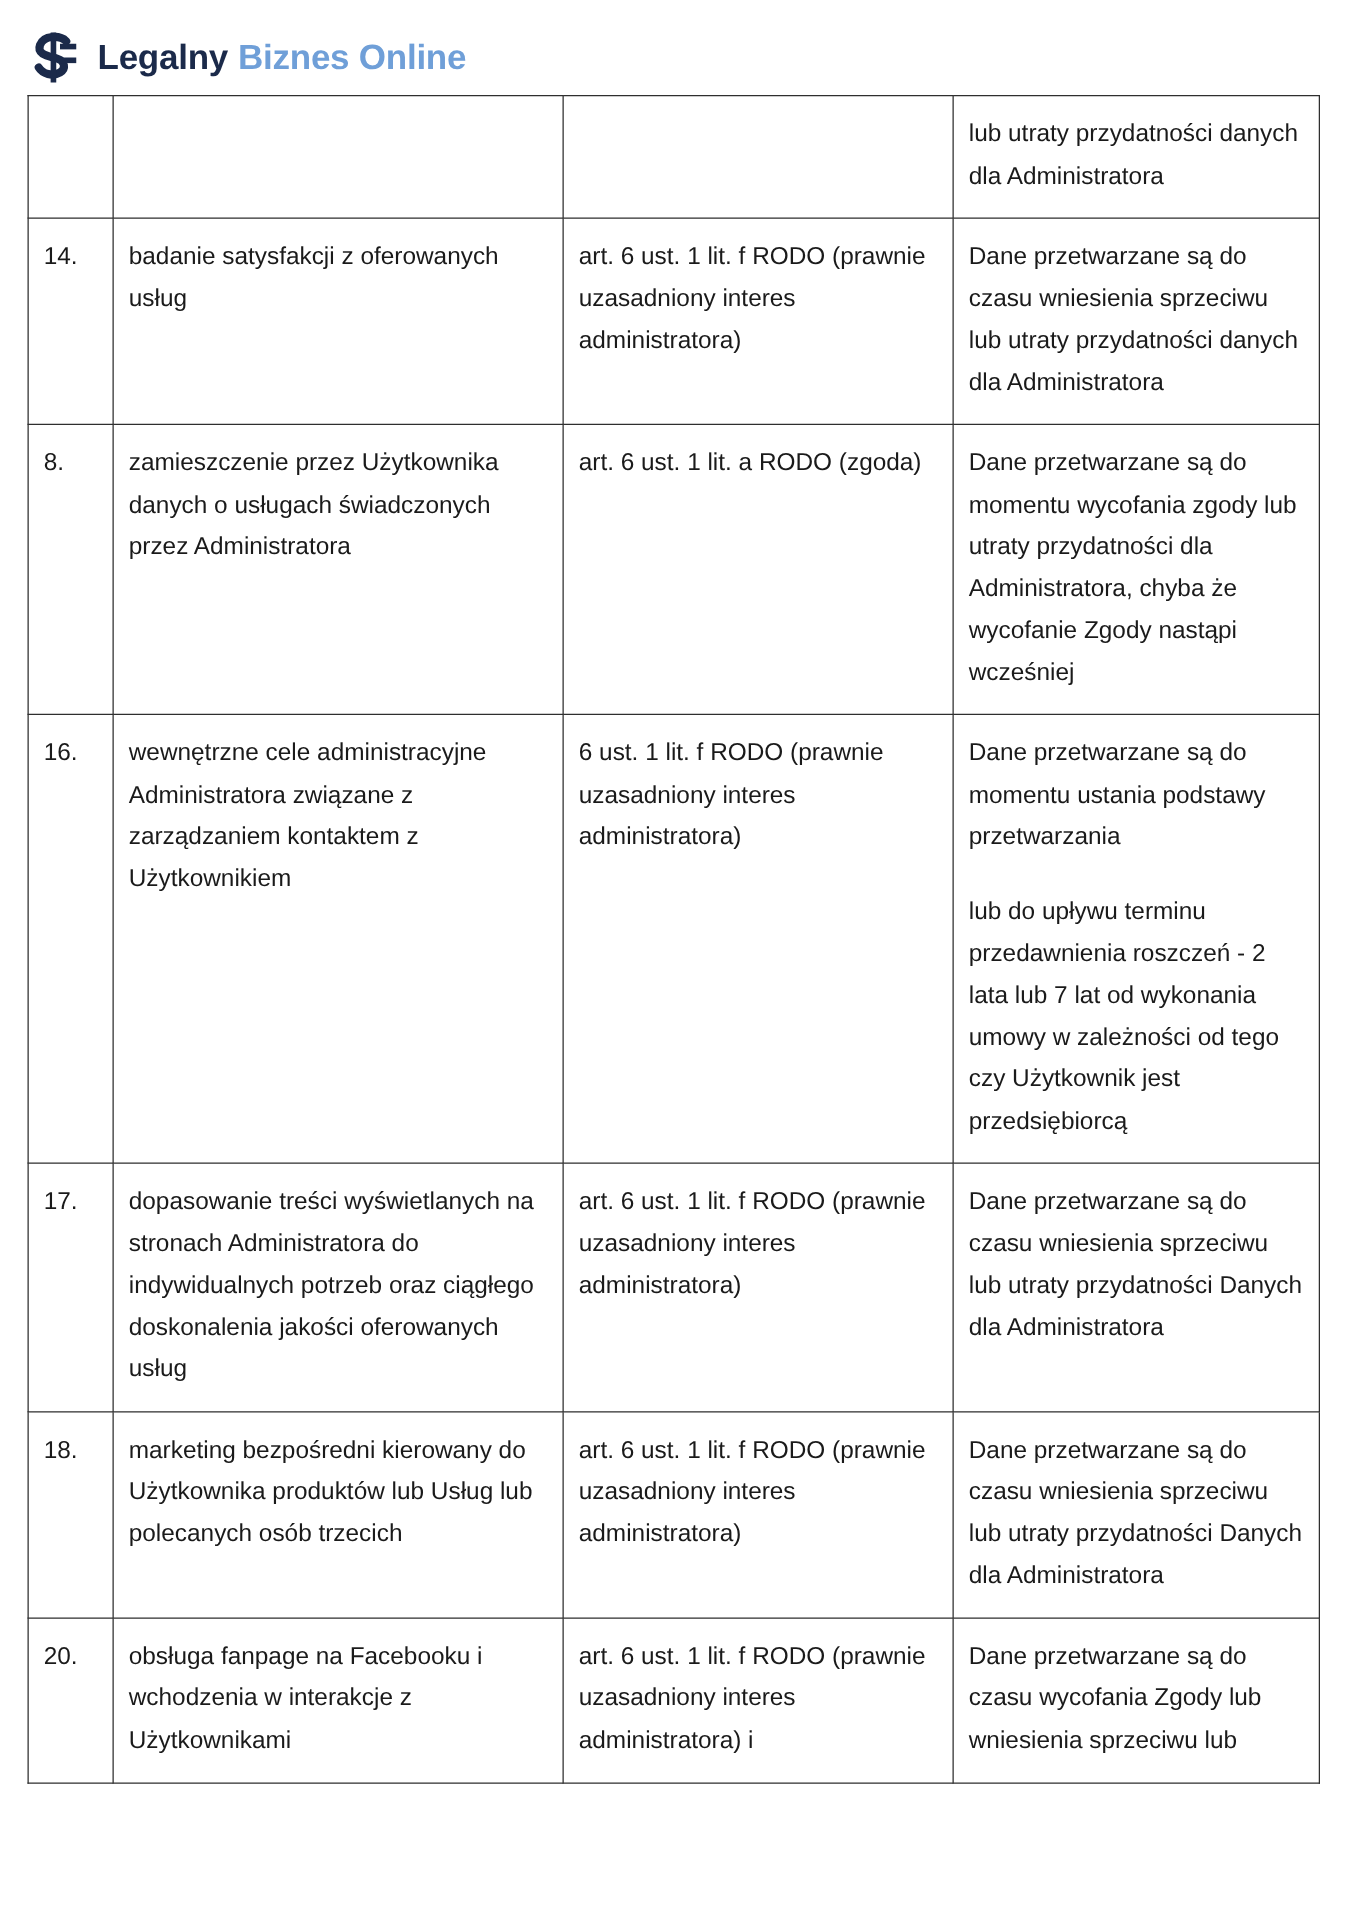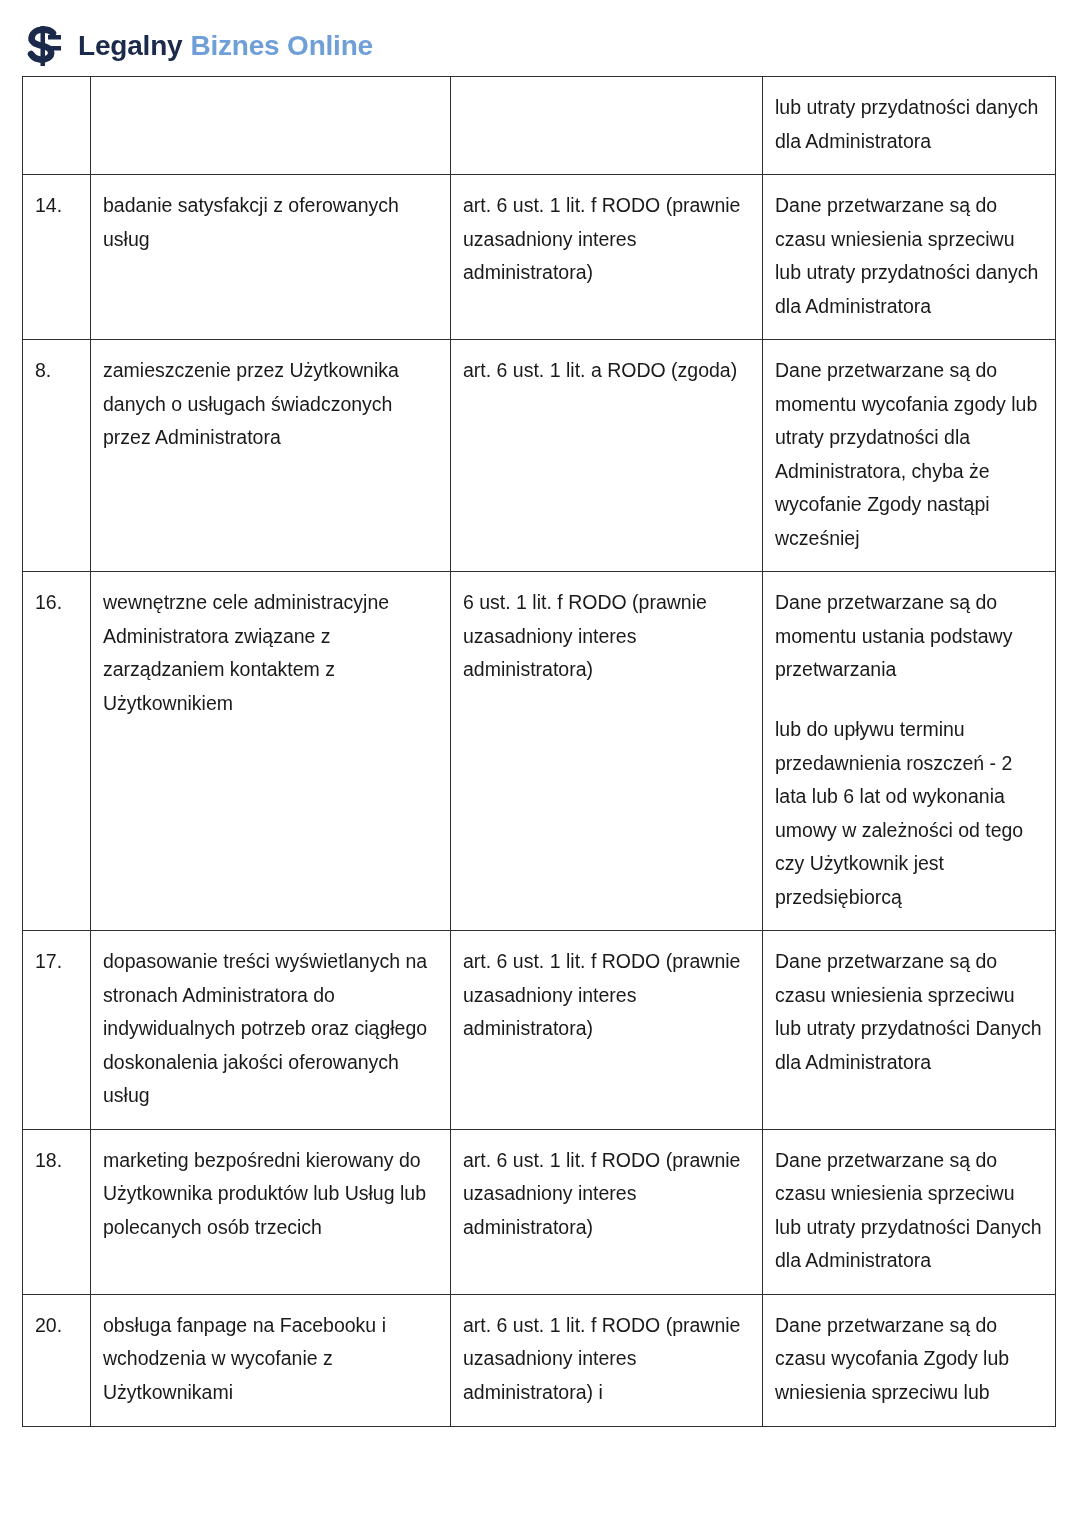--- a/index.html
+++ b/index.html
@@ -138,41 +138,41 @@
           <td>art. 6 ust. 1 lit. a RODO (zgoda)</td>
           <td>Dane przetwarzane są do momentu wycofania zgody lub utraty przydatności dla Administratora, chyba że wycofanie Zgody nastąpi wcześniej</td>
         </tr>
 
         <tr>
           <td class="num">16.</td>
           <td>wewnętrzne cele administracyjne Administratora związane z zarządzaniem kontaktem z Użytkownikiem</td>
           <td>6 ust. 1 lit. f RODO (prawnie uzasadniony interes administratora)</td>
           <td>
             <p>Dane przetwarzane są do momentu ustania podstawy przetwarzania</p>
-            <p>lub do upływu terminu przedawnienia roszczeń - 2 lata lub 6 lat od wykonania umowy w zależności od tego czy Użytkownik jest przedsiębiorcą</p>
+            <p>lub do upływu terminu przedawnienia roszczeń - 2 lata lub 7 lat od wykonania umowy w zależności od tego czy Użytkownik jest przedsiębiorcą</p>
           </td>
         </tr>
 
         <tr>
           <td class="num">17.</td>
           <td>dopasowanie treści wyświetlanych na stronach Administratora do indywidualnych potrzeb oraz ciągłego doskonalenia jakości oferowanych usług</td>
           <td>art. 6 ust. 1 lit. f RODO (prawnie uzasadniony interes administratora)</td>
           <td>Dane przetwarzane są do czasu wniesienia sprzeciwu lub utraty przydatności Danych dla Administratora</td>
         </tr>
 
         <tr>
           <td class="num">18.</td>
           <td>marketing bezpośredni kierowany do Użytkownika produktów lub Usług lub polecanych osób trzecich</td>
           <td>art. 6 ust. 1 lit. f RODO (prawnie uzasadniony interes administratora)</td>
           <td>Dane przetwarzane są do czasu wniesienia sprzeciwu lub utraty przydatności Danych dla Administratora</td>
         </tr>
 
         <tr>
           <td class="num">20.</td>
-          <td>obsługa fanpage na Facebooku i wchodzenia w wycofanie z Użytkownikami</td>
+          <td>obsługa fanpage na Facebooku i wchodzenia w interakcje z Użytkownikami</td>
           <td>art. 6 ust. 1 lit. f RODO (prawnie uzasadniony interes administratora) i</td>
           <td>Dane przetwarzane są do czasu wycofania Zgody lub wniesienia sprzeciwu lub</td>
         </tr>
 
       </tbody>
     </table>
   </div>
 
 </div>
 

